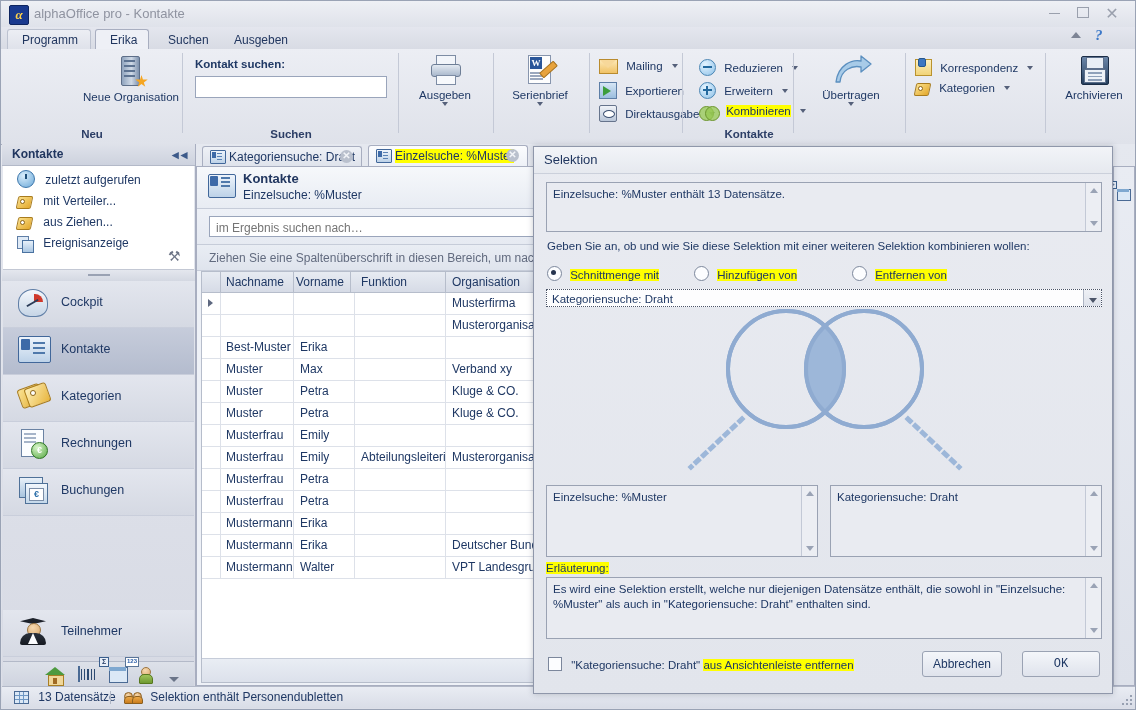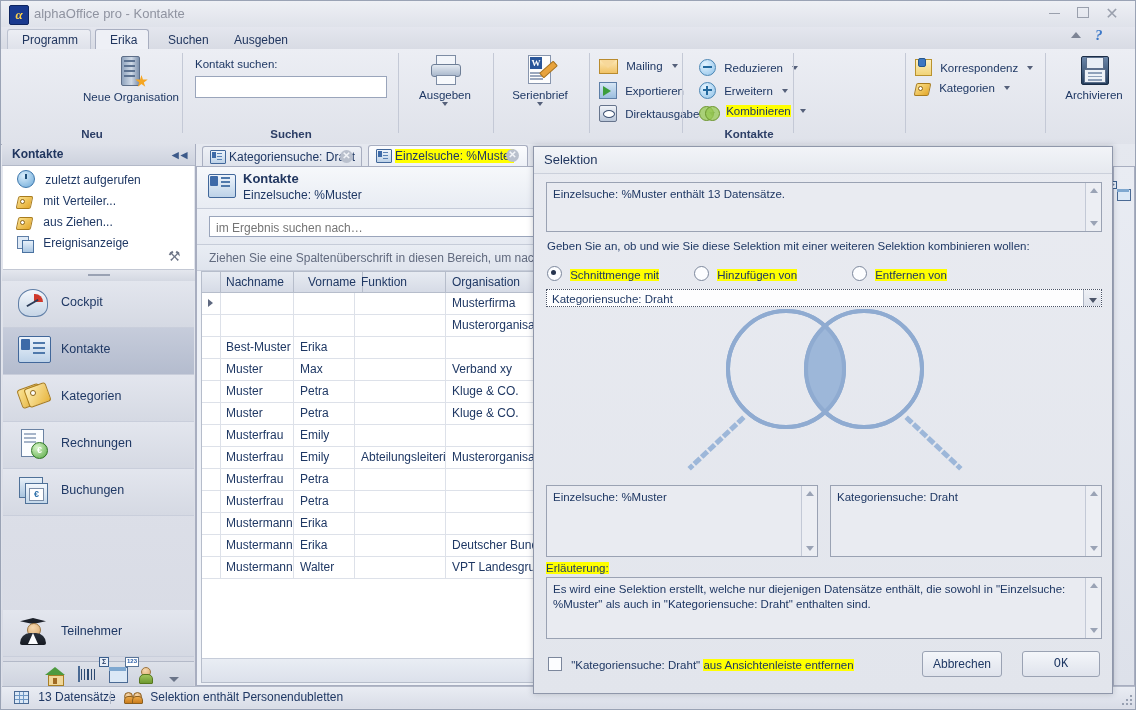--- a/index.html
+++ b/index.html
@@ -365,21 +365,21 @@
           <span class="box"></span><span class="ln" style="top:5px"></span><span class="ln" style="top:10px"></span>
           <span class="ln" style="top:15px"></span><span class="ln" style="top:20px"></span><span class="star"></span>
         </span>
         <span class="lbl">Neue Organisation</span>
       </div>
       <div class="glabel">Neu</div>
       <div class="sep"></div>
     </div>
 
     <div class="rgroup" style="left:182px;width:216px;">
-      <div class="dlg-lbl" style="left:12px;top:9px;">Kontakt suchen:</div>
+      <div class="dlg-lbl" style="left:12px;top:9px;font-weight:bold;">Kontakt suchen:</div>
       <input class="searchbox" style="position: absolute; left: 12px; top: 27px; width: 192px; height: 22px; padding-left: 5px; color: rgb(31, 56, 100);" value="" placeholder="">
       <div class="glabel">Suchen</div>
       <div class="sep"></div>
     </div>
 
     <div class="rgroup" style="left:398px;width:736px;">
 
       <div class="bigbtn" style="left:12px;width:68px;">
         <span class="ic-printer">
           <span class="top"></span><span class="mid"></span><span class="bot"></span>
@@ -426,20 +426,29 @@
         <span>Erweitern</span>
         <span class="drop-ar"></span>
       </div>
       <div class="smallrow" style="left:300px;top:56px;">
         <span class="ic ic-comb"><i class="a"></i><i class="b"></i></span>
         <span class="hl">Kombinieren</span>
         <span class="drop-ar"></span>
       </div>
       <div class="sep" style="left:394px;right:auto;"></div>
 
+      <div class="bigbtn" style="left:404px;width:96px;">
+        <span class="ic-arrow-big">
+          <svg width="40" height="30" viewBox="0 0 40 30">
+            <path d="M4 27 C6 10, 20 4, 29 6 L29 1 L39 9 L29 17 L29 12 C20 10, 9 15, 8 27 Z" fill="#a8cbe8" stroke="#5b8fbf" stroke-width="1.3" stroke-linejoin="round"></path>
+          </svg>
+        </span>
+        <span class="lbl">Übertragen</span>
+        <span class="drop-ar" style="display:block;margin:1px auto 0;"></span>
+      </div>
       <div class="sep" style="left:506px;right:auto;"></div>
 
       <div class="smallrow" style="left:516px;top:10px;">
         <span class="ic ic-note"><span class="pin"></span></span>
         <span>Korrespondenz</span>
         <span class="drop-ar"></span>
       </div>
       <div class="smallrow" style="left:516px;top:33px;">
         <span class="ic ic-tag"><span class="t"></span><span class="h"></span></span>
         <span>Kategorien</span>
@@ -604,21 +613,21 @@
       <div class="searchrow">
         <input class="searchbox" value="" placeholder="im Ergebnis suchen nach…" style="">
       </div>
 
       <div class="groupbar">Ziehen Sie eine Spaltenüberschrift in diesen Bereich, um nach dieser</div>
 
       <div class="grid">
         <div class="ghead">
           <div class="ind"></div>
           <div class="th" style="left:18px;width:74px;">Nachname</div>
-          <div class="th" style="left:100px;width:61px;">Vorname</div>
+          <div class="th" style="left:88px;width:61px;">Vorname</div>
           <div class="th" style="left:153px;width:91px;">Funktion</div>
           <div class="th" style="left:244px;width:110px;">Organisation</div>
         </div>
         <div id="grid-rows">
             <div class="grow" style="top: 21px;">
               <div class="ind">
                 <div class="cur"></div>
               </div>
               <div class="td" style="left: 18px; width: 74px;"></div>
               <div class="td" style="left: 92px; width: 61px;"></div>

